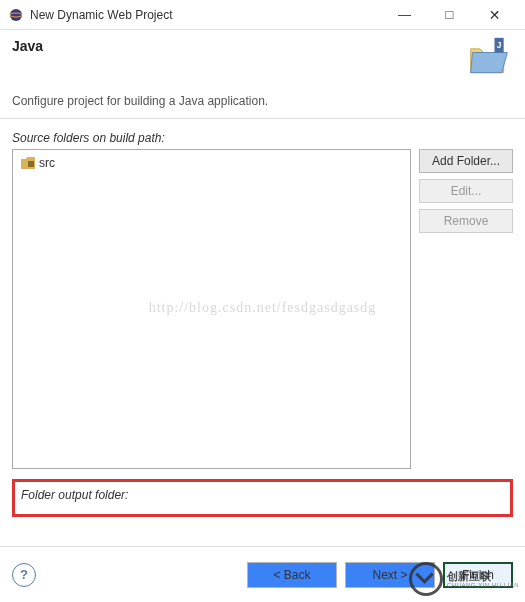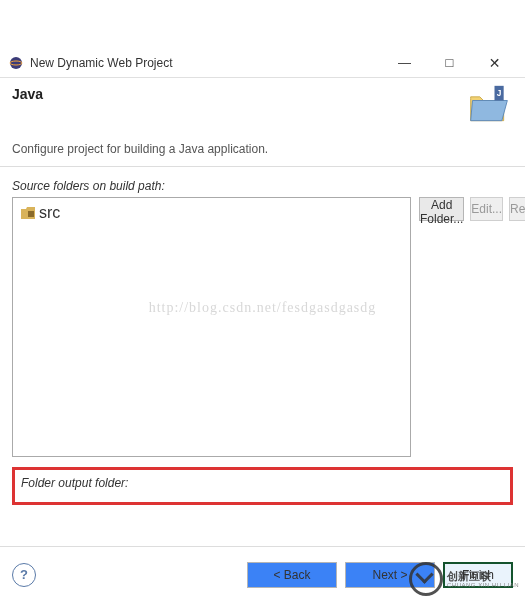--- a/index.html
+++ b/index.html
@@ -1,38 +1,38 @@
 <!DOCTYPE html>
 <html><head>
 <meta charset="utf-8">
 <style>
 * { box-sizing: border-box; margin: 0; padding: 0; font-family: "Segoe UI", Tahoma, sans-serif; }
 body { width: 525px; height: 602px; background: #fff; overflow: hidden; position: relative; }
 
-.titlebar { height: 30px; background: #fff; border-bottom: 1px solid #e0e0e0; display: flex; align-items: center; padding: 0 8px; margin-top: 48px; }
+.titlebar { height: 30px; background: #fff; border-bottom: 1px solid #e0e0e0; display: flex; align-items: center; padding: 0 8px; }
 .titlebar .icon-slot { width: 16px; height: 16px; margin-right: 6px; display: flex; align-items: center; justify-content: center; }
 .titlebar .title { font-size: 12px; color: #333; flex: 1; }
 .titlebar .winbtns { display: flex; gap: 0; }
 .titlebar .winbtn { width: 45px; height: 28px; display: flex; align-items: center; justify-content: center; font-size: 13px; color: #333; }
 .titlebar .winbtn.close { font-size: 14px; }
 
 .header { padding: 8px 12px 10px 12px; background: #fff; position: relative; border-bottom: 1px solid #ddd; min-height: 64px; }
 .header .h-title { font-size: 14px; font-weight: 600; color: #222; margin-bottom: 4px; }
 .header .h-desc { font-size: 12px; color: #555; margin-top: 40px; }
 .header .h-icon { position: absolute; right: 14px; top: 6px; width: 44px; height: 44px; }
 
 .body { padding: 12px 12px 0 12px; }
 .label { font-size: 12px; color: #333; margin-bottom: 4px; display: block; font-style: italic; }
 
 .src-row { display: flex; gap: 8px; }
-.src-tree { flex: 1; height: 260px; border: 1px solid #aaa; background: #fff; padding: 4px; font-size: 16px; color: #333; overflow: auto; position: relative; }
+.src-tree { flex: 1; height: 320px; border: 1px solid #aaa; background: #fff; padding: 4px; font-size: 12px; color: #333; overflow: auto; position: relative; }
 .tree-item { display: flex; align-items: center; gap: 4px; padding: 2px 4px; }
 .tree-item .folder-icon { width: 14px; height: 12px; }
 
-.side-btns { display: flex; flex-direction: row; gap: 6px; width: 94px; }
+.side-btns { display: flex; flex-direction: column; gap: 6px; width: 94px; }
 .btn { height: 24px; font-size: 12px; background: #e9e9e9; border: 1px solid #b5b5b5; color: #333; cursor: default; }
 .btn.disabled { color: #9a9a9a; background: #efefef; border-color: #cfcfcf; }
 
 .out-section { margin-top: 10px; }
 .redbox { border: 3px solid #d33; padding: 6px 6px 8px 6px; margin-top: 2px; }
 .text-input { width: 100%; height: 24px; border: 1px solid #6ea3d8; padding: 2px 6px; font-size: 12px; color: #333; background: #fff; outline: none; }
 
 .footer { position: absolute; left: 0; right: 0; bottom: 0; height: 56px; border-top: 1px solid #ddd; display: flex; align-items: center; padding: 0 12px; gap: 8px; background: #fff; }
 .footer .help { width: 24px; height: 24px; border: 1.5px solid #5a7aa8; border-radius: 50%; display: flex; align-items: center; justify-content: center; color: #5a7aa8; font-size: 13px; font-weight: bold; margin-right: auto; }
 .footer .nav-btn { width: 90px; height: 26px; background: #3b82f6; border: 1px solid #b5b5b5; font-size: 12px; color: #333; }

